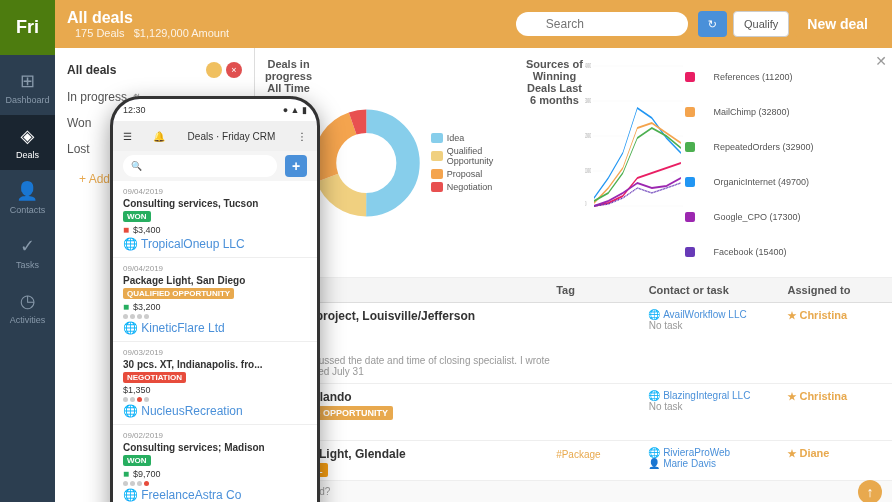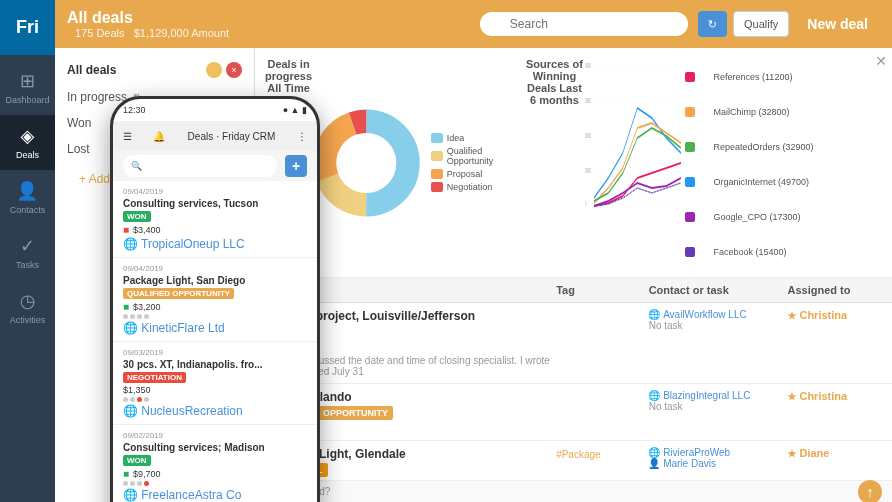--- a/index.html
+++ b/index.html
@@ -11,21 +11,21 @@
       background: #2c3e50;
       display: flex;
       flex-direction: column;
       align-items: center;
       padding-top: 0;
       flex-shrink: 0;
     }
     .sidebar-avatar {
       width: 55px;
       height: 55px;
-      background: #0369a1;
+      background: #4d7c0f;
       display: flex;
       align-items: center;
       justify-content: center;
       color: white;
       font-size: 18px;
       font-weight: bold;
       flex-shrink: 0;
     }
     .sidebar-icons {
       display: flex;
@@ -83,21 +83,21 @@
       color: rgba(255,255,255,0.85);
       font-size: 11px;
       margin-left: 8px;
     }
     .header-spacer { flex: 1; }
     .search-box {
       background: white;
       border: none;
       border-radius: 15px;
       padding: 5px 15px 5px 30px;
-      width: 208px;
+      width: 172px;
       font-size: 12px;
       position: relative;
     }
     .search-container {
       position: relative;
       display: flex;
       align-items: center;
     }
     .search-icon-inline {
       position: absolute;

